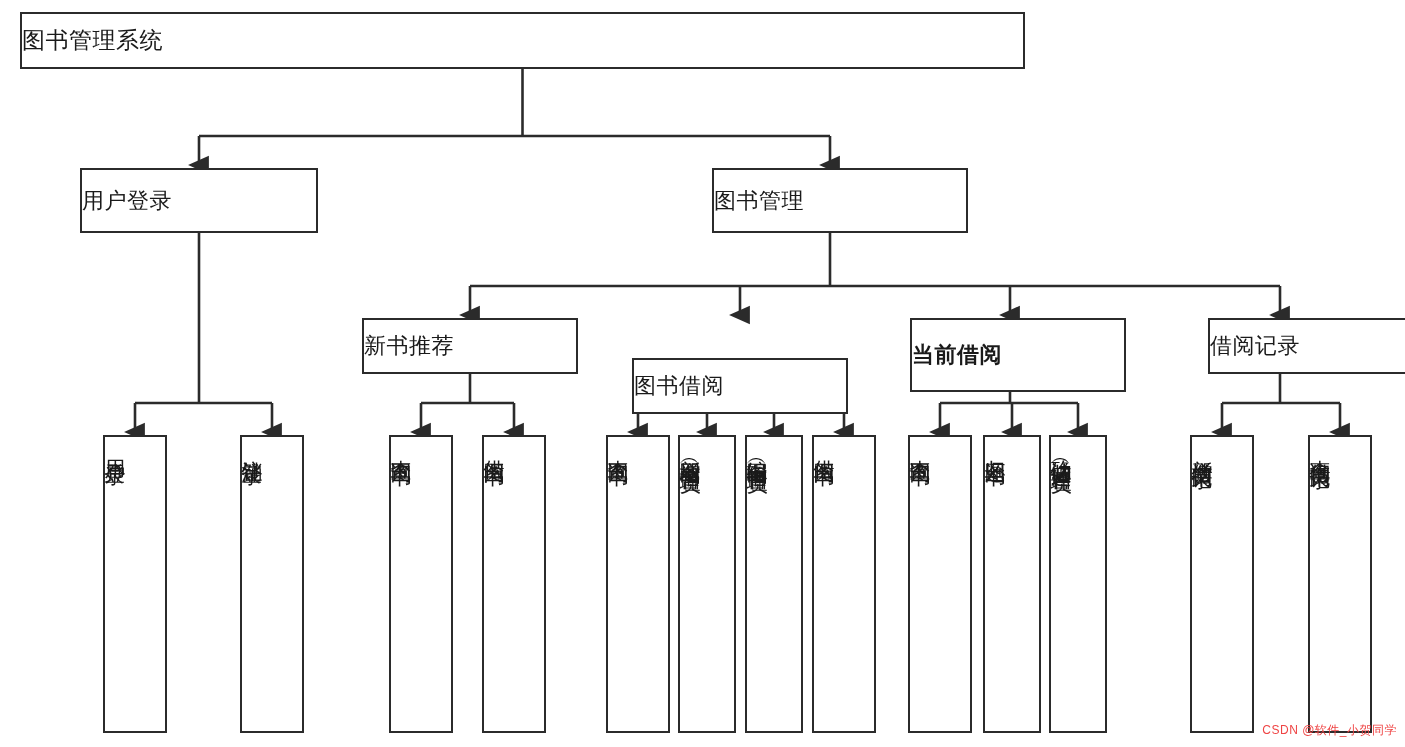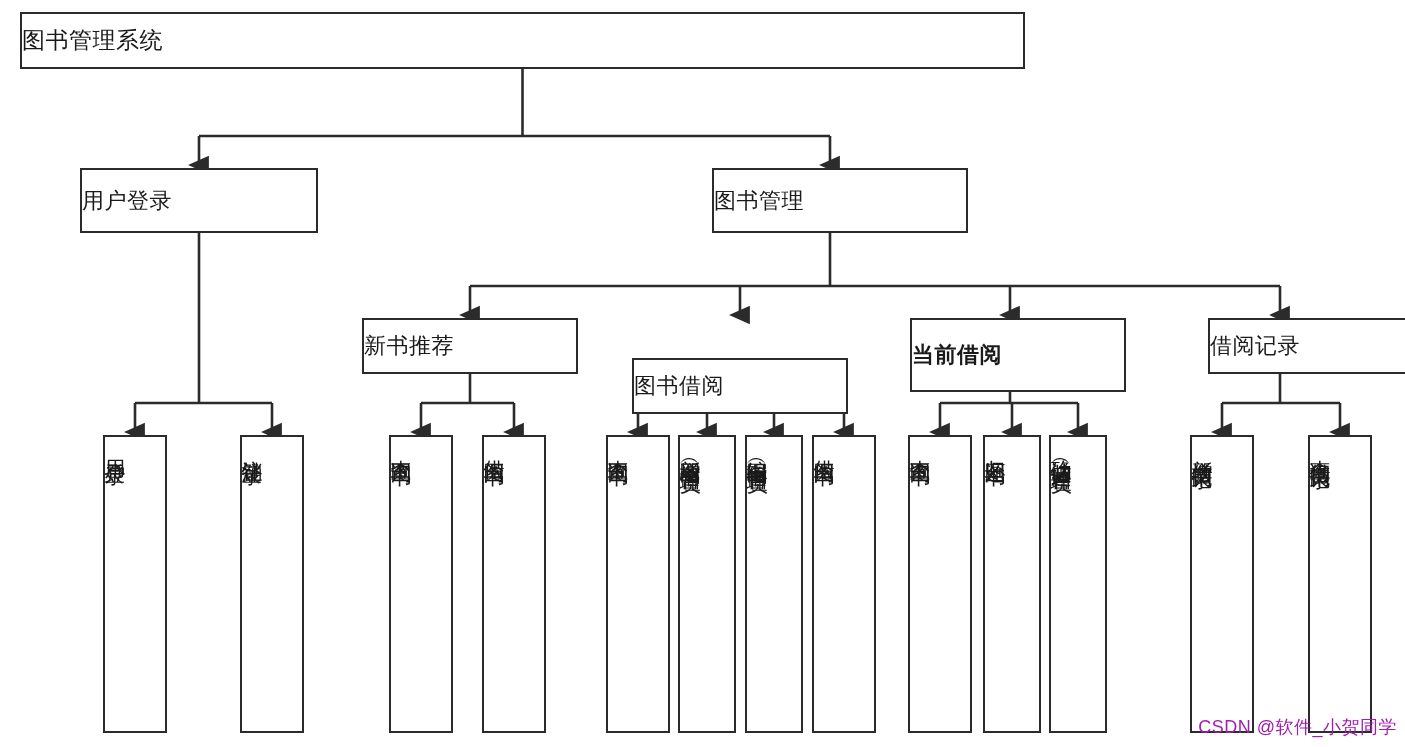--- a/index.html
+++ b/index.html
@@ -60,22 +60,22 @@
     text-orientation: upright;
     font-size: 21px;
     line-height: 1.0;
     letter-spacing: 2px;
     white-space: nowrap;
   }
   .watermark {
     position: absolute;
     right: 8px;
     bottom: 8px;
-    font-size: 18px;
-    color: #a21caf;
+    font-size: 12px;
+    color: #ef4444;
     letter-spacing: 0.5px;
     z-index: 5;
     white-space: nowrap;
   }
 </style>
 </head>
 <body>
 
 <div id="canvas">
 

